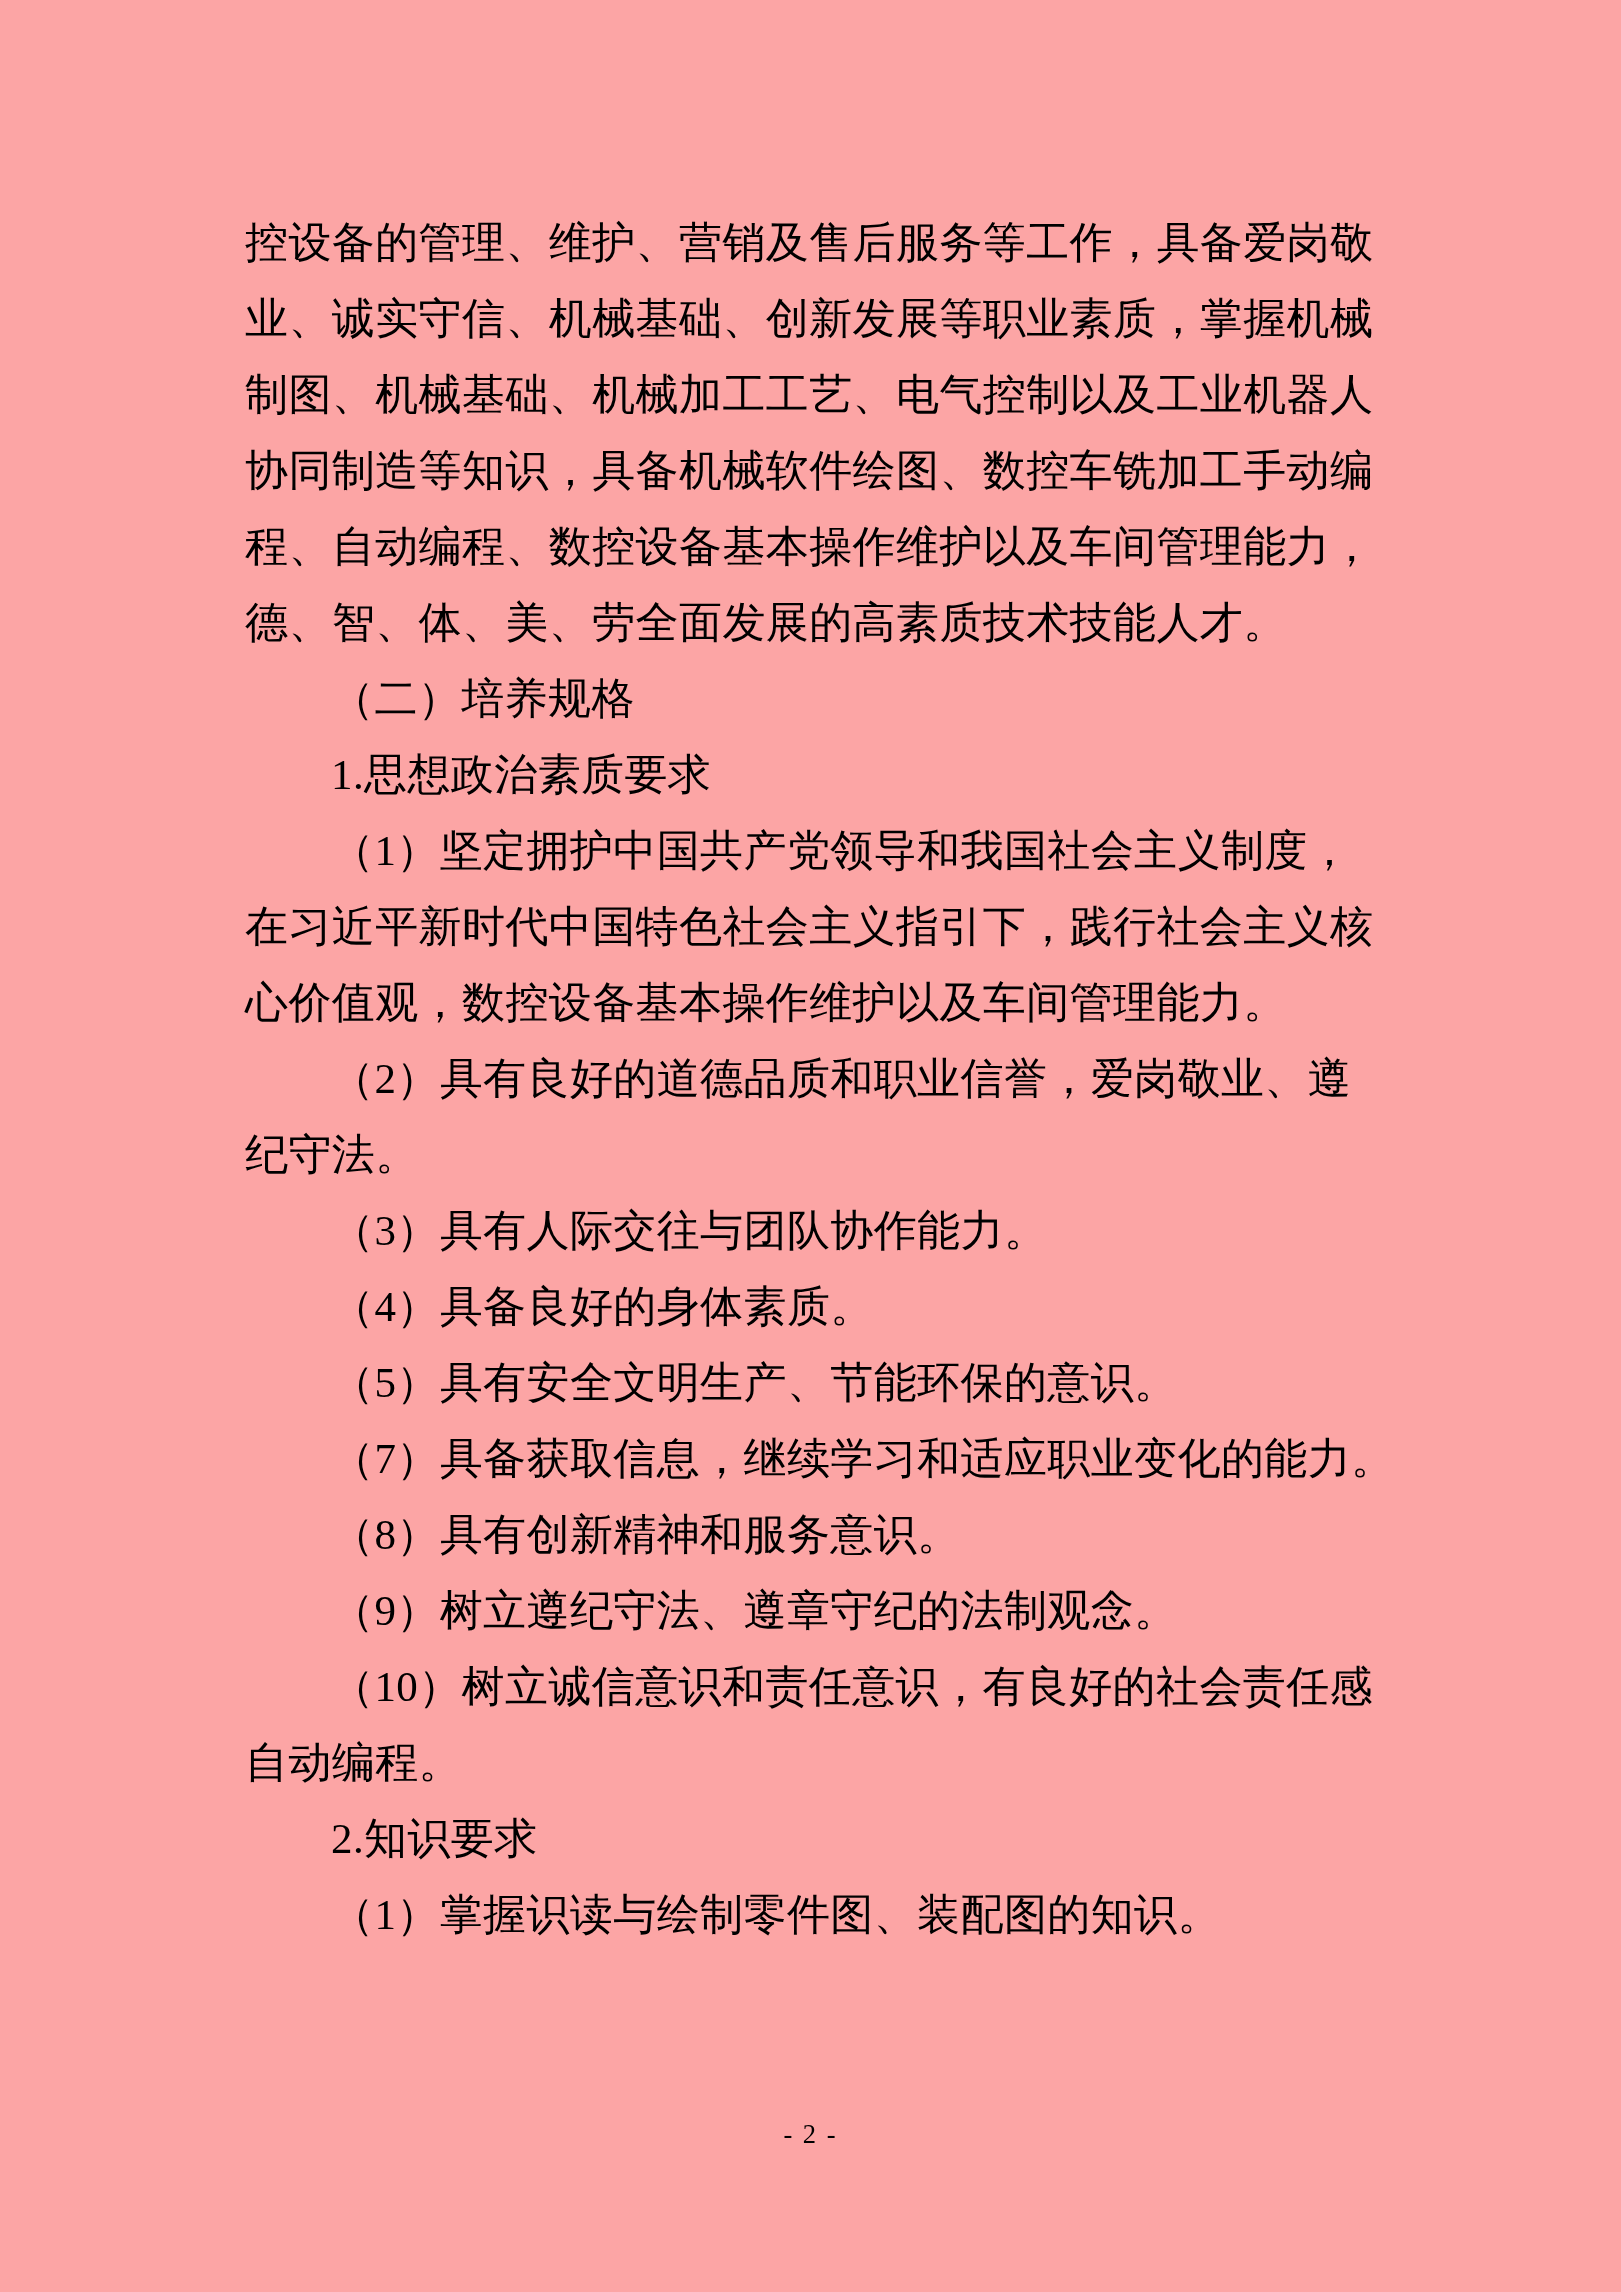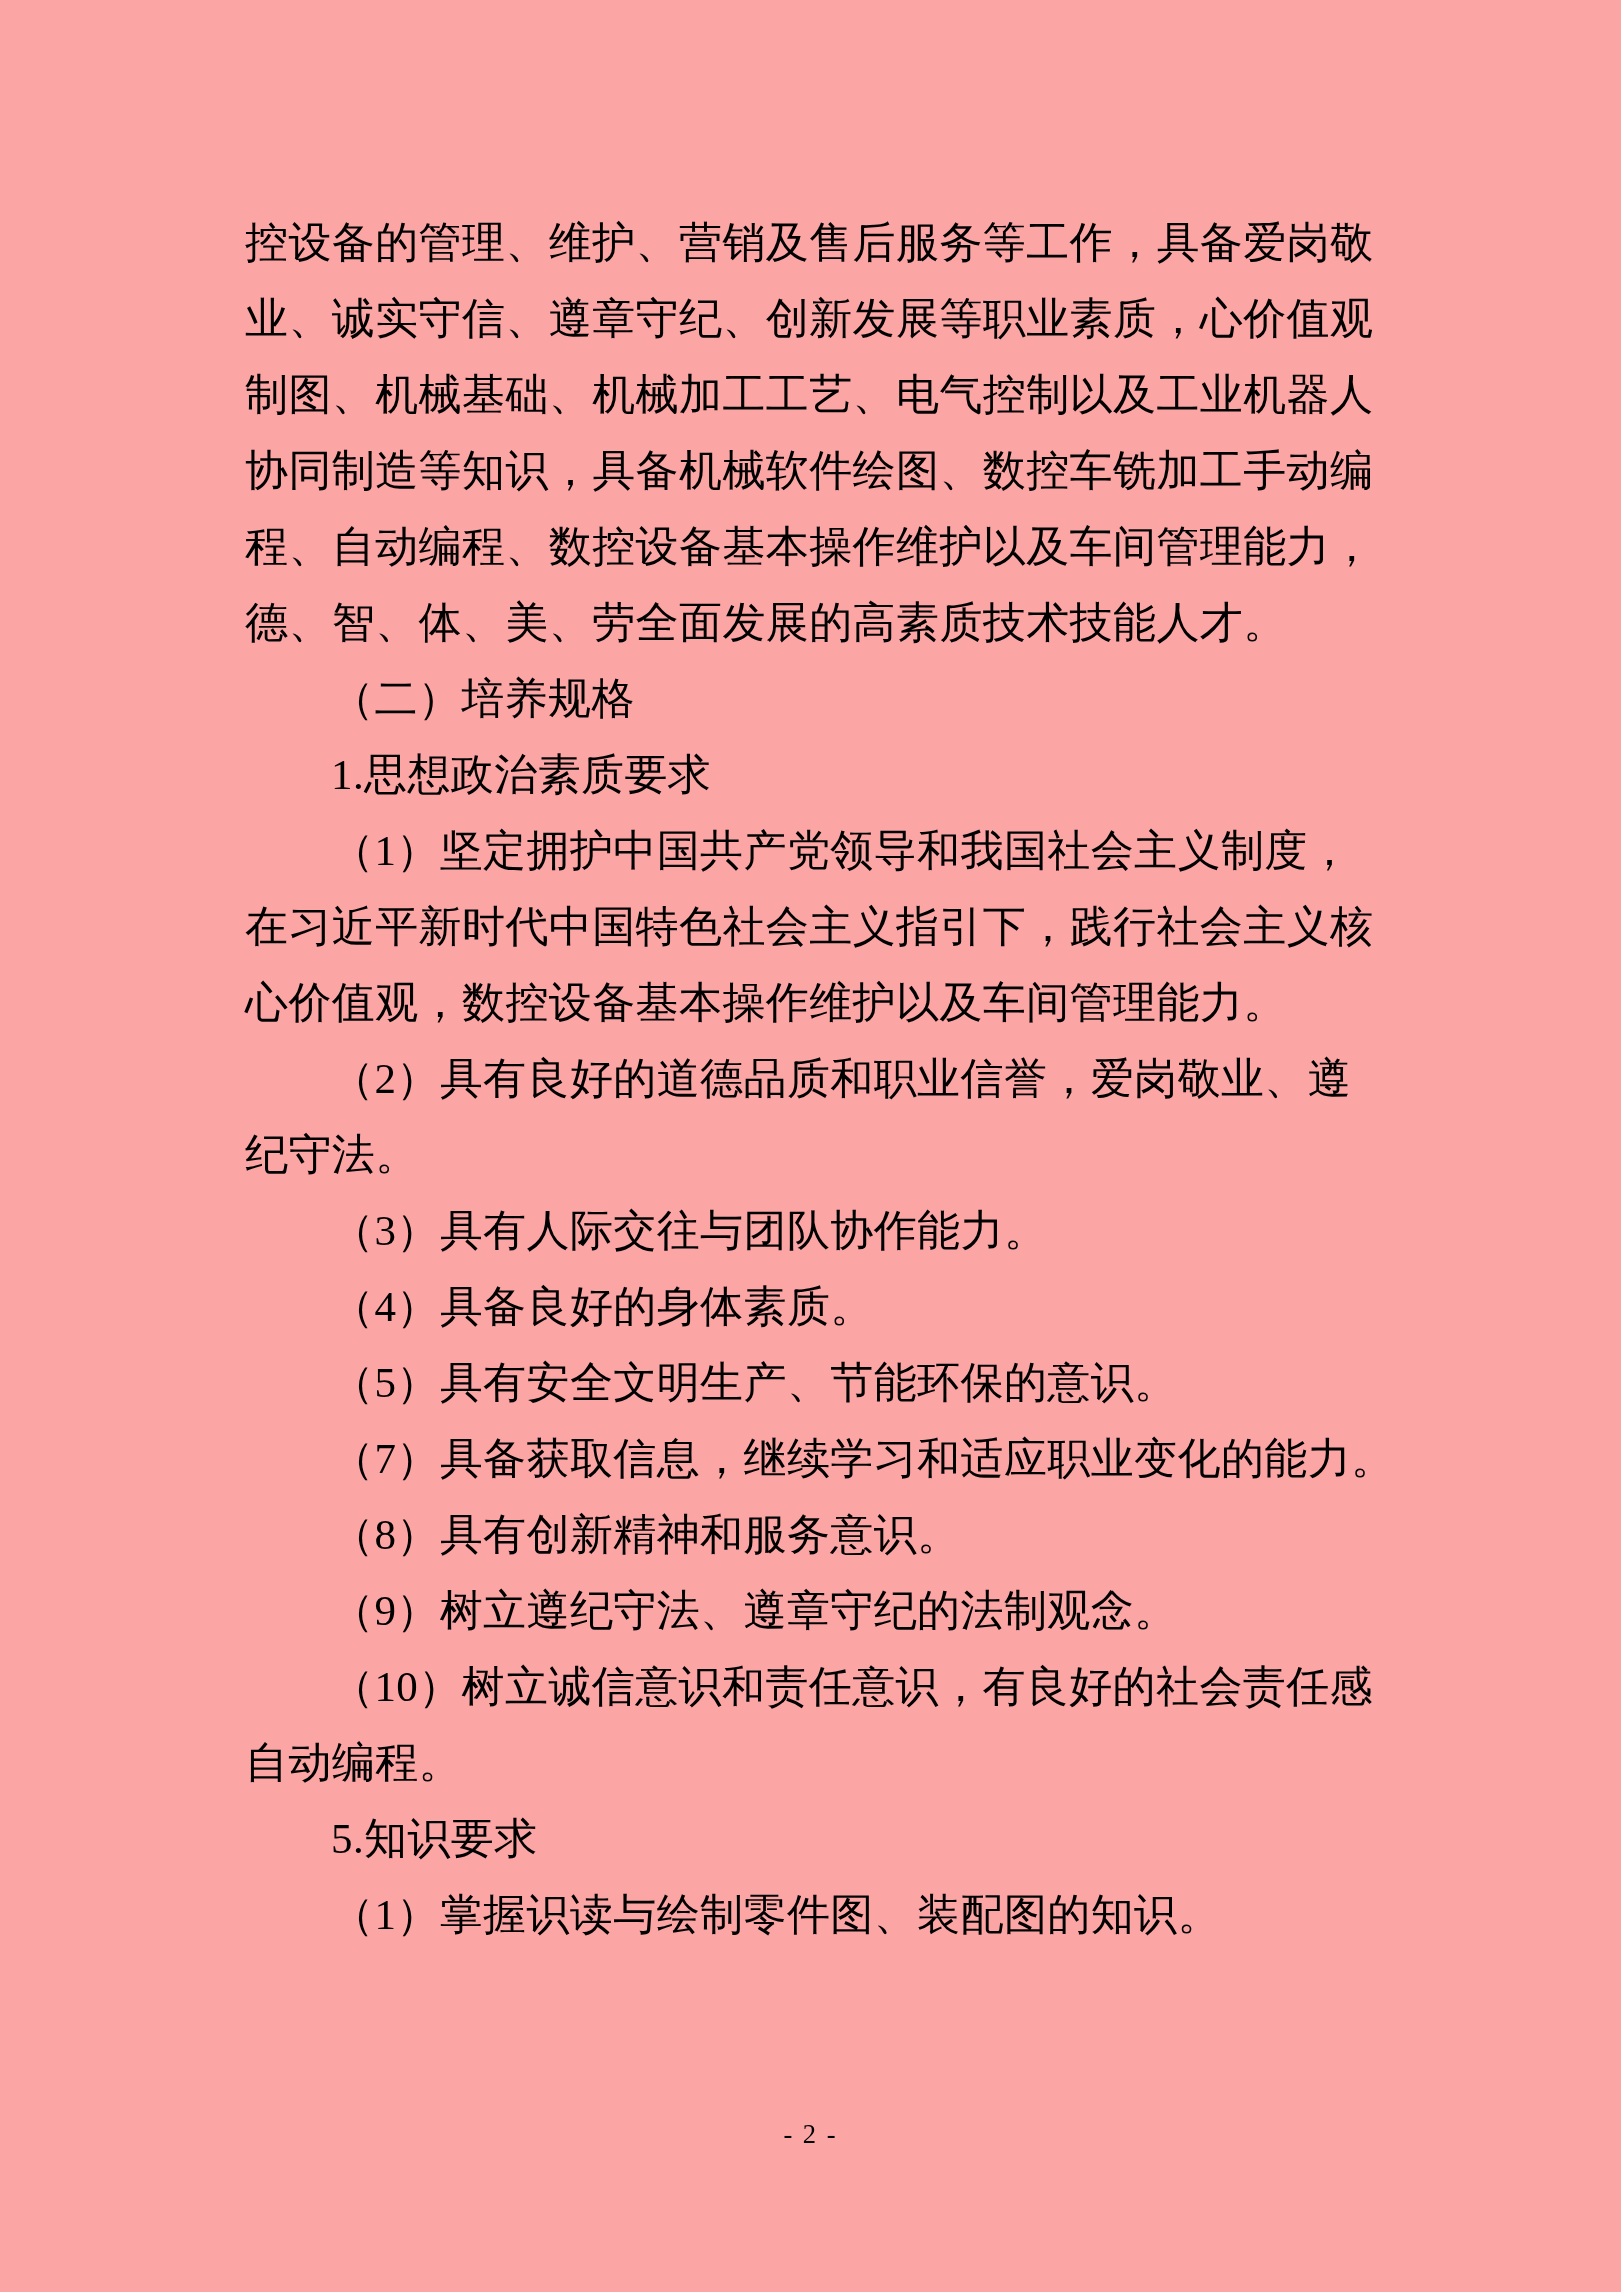--- a/index.html
+++ b/index.html
@@ -44,38 +44,38 @@
     color: #000000;
     letter-spacing: 2px;
   }
 </style>
 </head>
 <body>
 
 <div class="page">
   <div class="doc-body">
       <div class="line">控设备的管理、维护、营销及售后服务等工作，具备爱岗敬</div>
-      <div class="line">业、诚实守信、遵章守纪、创新发展等职业素质，心价值观</div>
+      <div class="line">业、诚实守信、机械基础、创新发展等职业素质，掌握机械</div>
       <div class="line">制图、机械基础、机械加工工艺、电气控制以及工业机器人</div>
       <div class="line">协同制造等知识，具备机械软件绘图、数控车铣加工手动编</div>
       <div class="line">程、自动编程、数控设备基本操作维护以及车间管理能力，</div>
       <div class="line">德、智、体、美、劳全面发展的高素质技术技能人才。</div>
       <div class="line indent-2">（二）培养规格</div>
       <div class="line bold indent-2">1.思想政治素质要求</div>
       <div class="line indent-2">（1）坚定拥护中国共产党领导和我国社会主义制度，</div>
       <div class="line">在习近平新时代中国特色社会主义指引下，践行社会主义核</div>
       <div class="line">心价值观，数控设备基本操作维护以及车间管理能力。</div>
       <div class="line indent-2">（2）具有良好的道德品质和职业信誉，爱岗敬业、遵</div>
       <div class="line">纪守法。</div>
       <div class="line indent-2">（3）具有人际交往与团队协作能力。</div>
       <div class="line indent-2">（4）具备良好的身体素质。</div>
       <div class="line indent-2">（5）具有安全文明生产、节能环保的意识。</div>
       <div class="line indent-2">（7）具备获取信息，继续学习和适应职业变化的能力。</div>
       <div class="line indent-2">（8）具有创新精神和服务意识。</div>
       <div class="line indent-2">（9）树立遵纪守法、遵章守纪的法制观念。</div>
       <div class="line indent-2">（10）树立诚信意识和责任意识，有良好的社会责任感</div>
       <div class="line">自动编程。</div>
-      <div class="line bold indent-2">5.知识要求</div>
+      <div class="line bold indent-2">2.知识要求</div>
       <div class="line indent-2">（1）掌握识读与绘制零件图、装配图的知识。</div>
     </div>
   <div class="footer">- 2 -</div>
 </div>
 
 
 </body></html>

